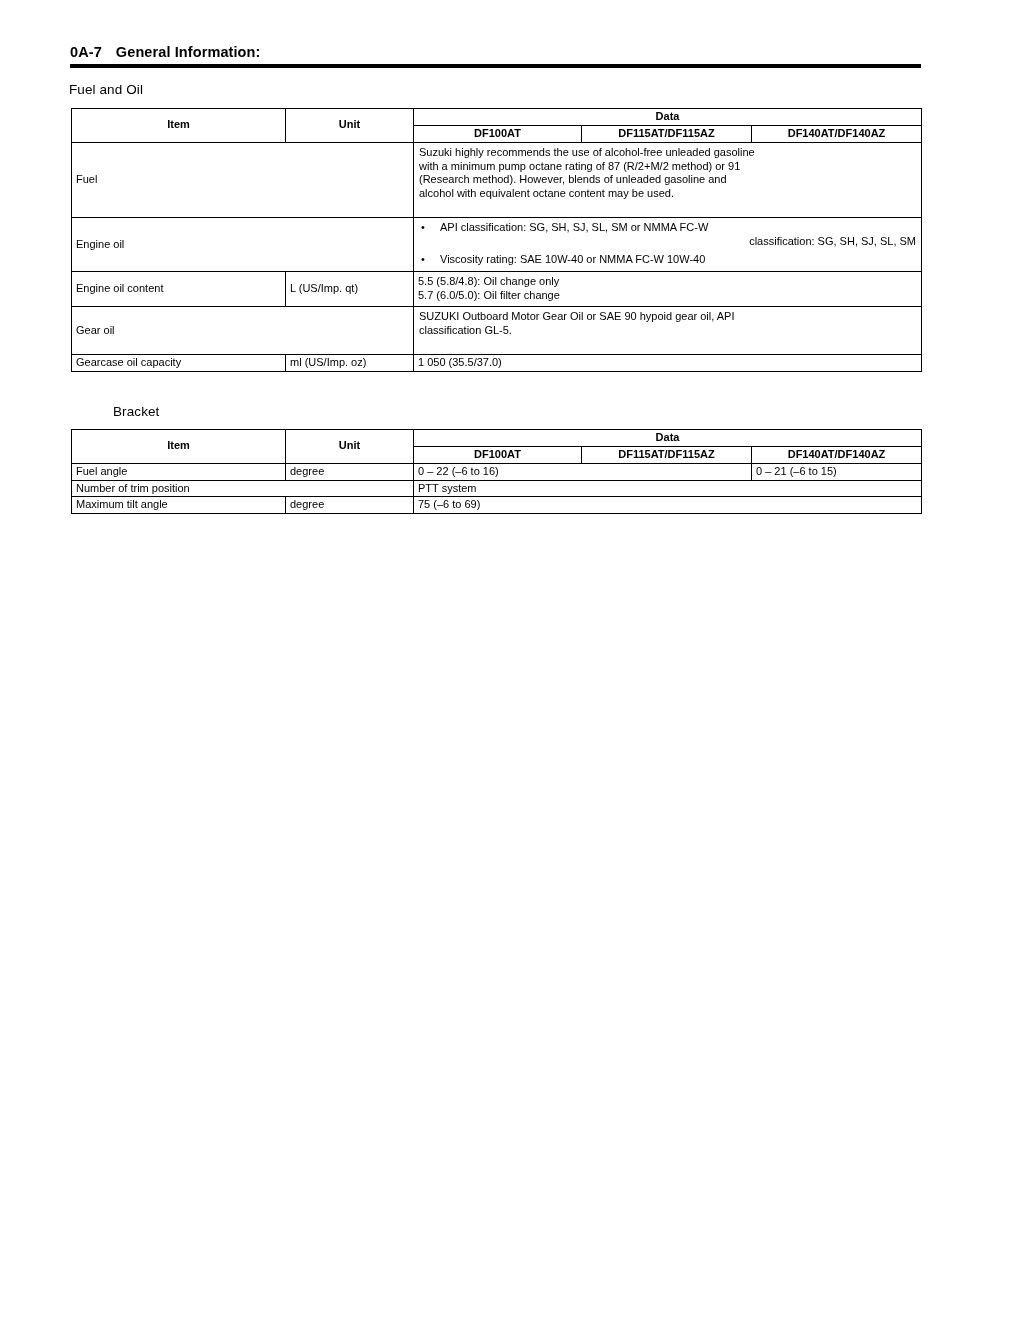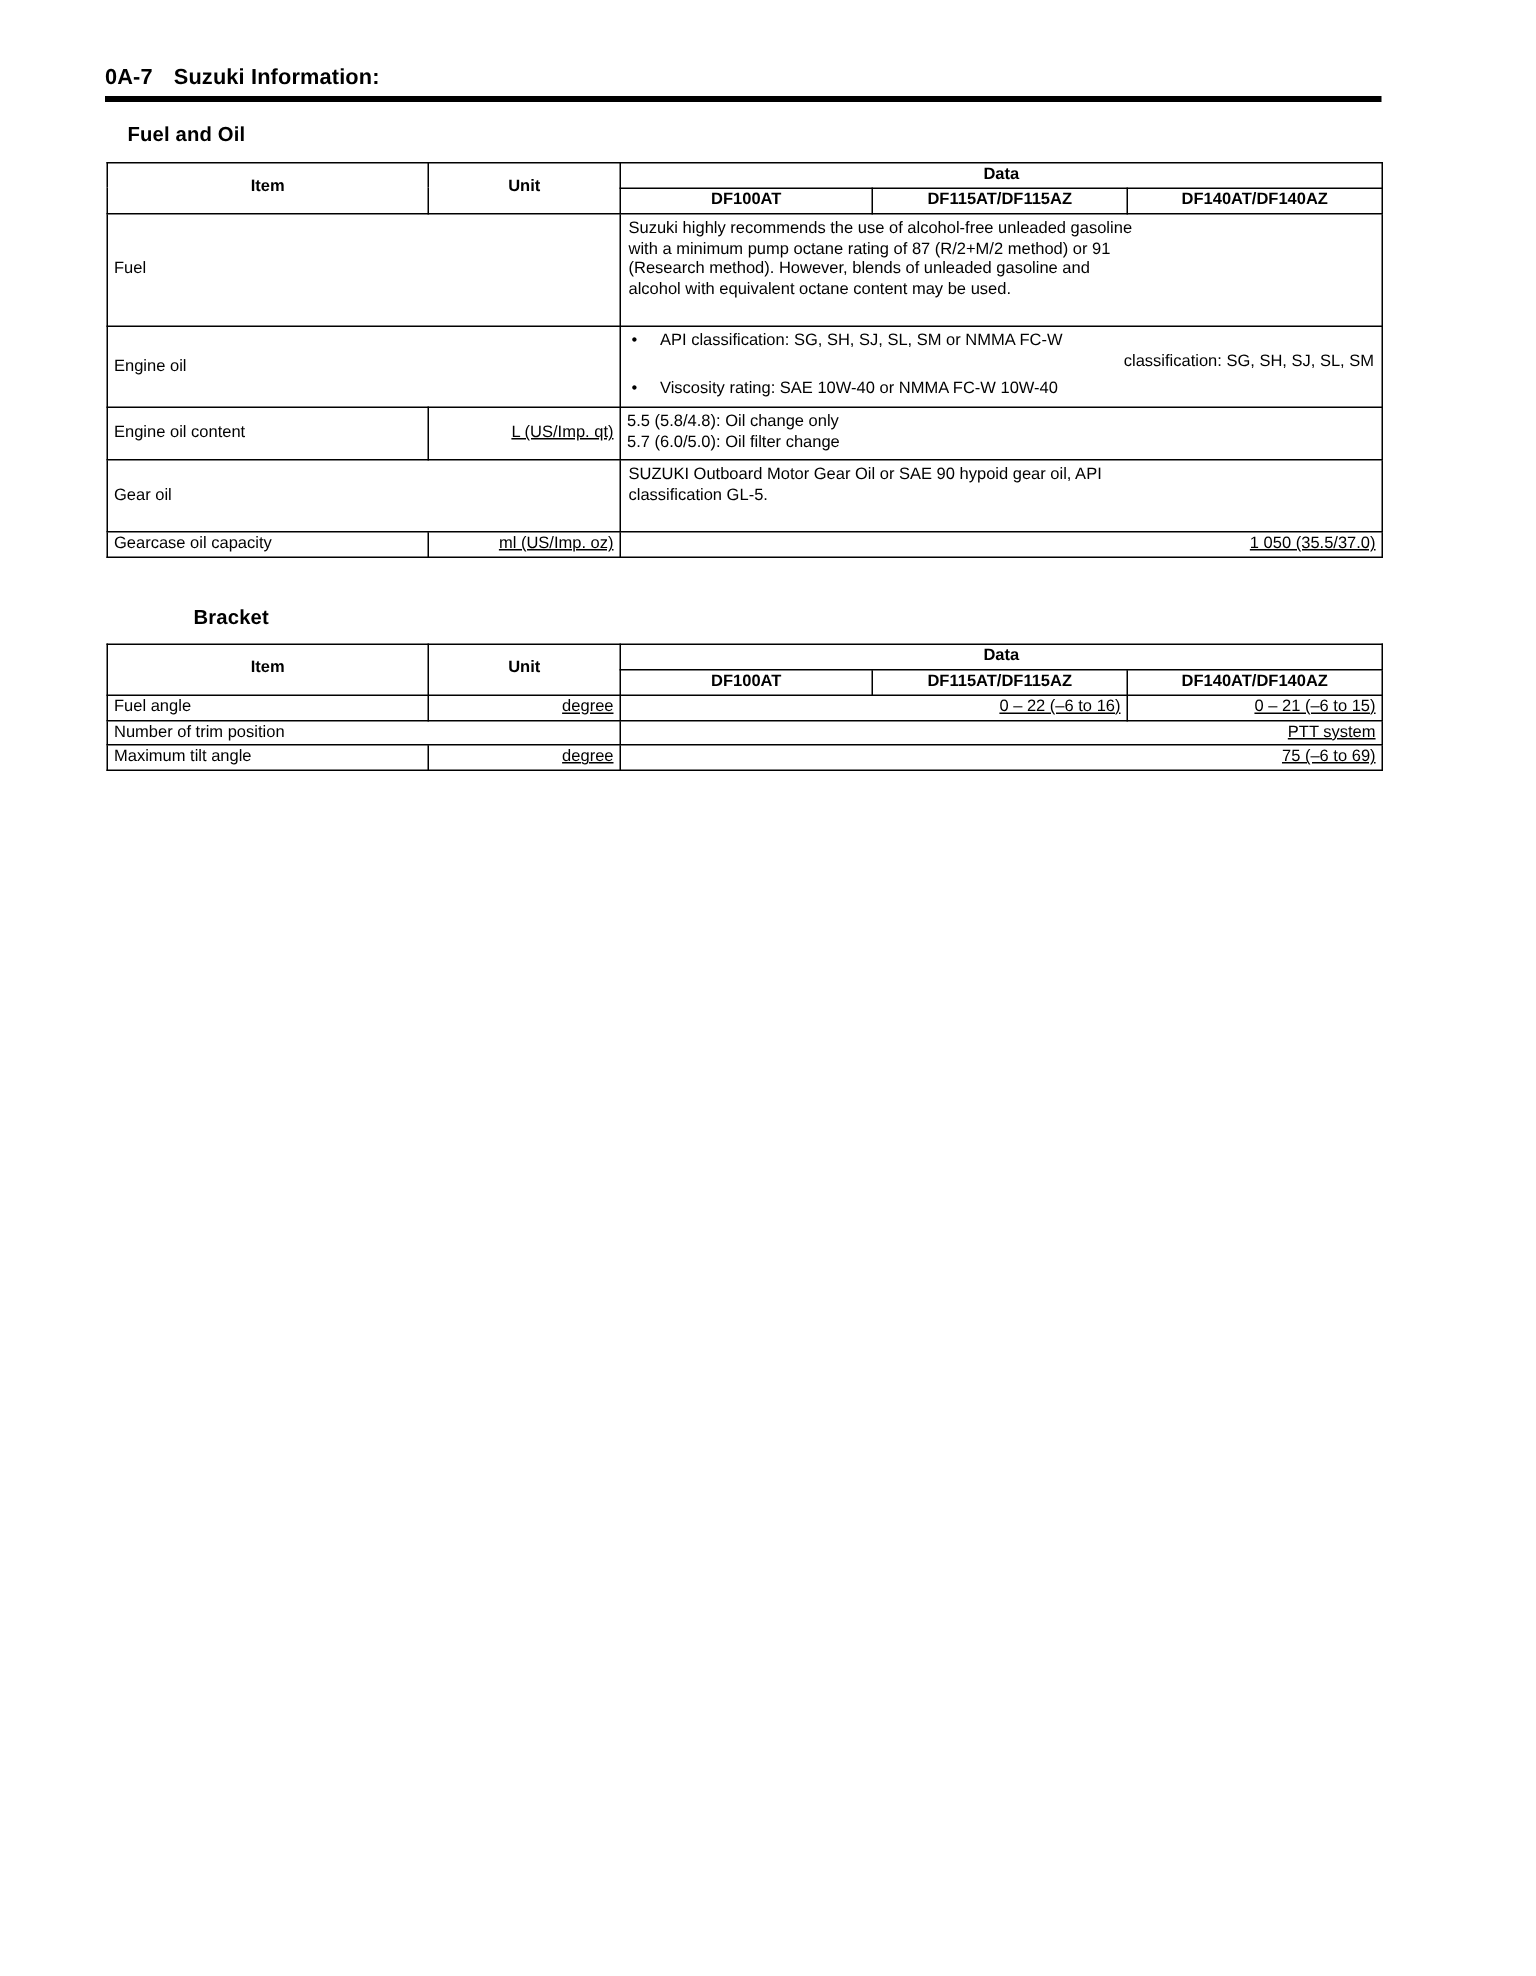--- a/index.html
+++ b/index.html
@@ -42,23 +42,23 @@
   .hdr-rule {
     margin-top: 4px;
     width: 851px;
     height: 4px;
     background: #000000;
   }
 
   
   .section-caption {
     position: absolute;
-    left: 85px;
+    left: 69px;
     font-size: 13.5px;
-    font-weight: bold;
+    font-weight: normal;
     letter-spacing: 0.1px;
     white-space: nowrap;
   }
   #caption-fuel-oil { top: 82px; }
   #caption-bracket  { top: 404px; padding-left: 44px; }
 
   
   .spec-table {
     position: absolute;
     left: 71px;
@@ -75,21 +75,21 @@
     border: 1px solid #000000;
     padding: 1px 4px;
     vertical-align: middle;
     font-weight: normal;
     text-align: left;
   }
   .spec-table th {
     font-weight: bold;
     text-align: center;
   }
-  .spec-table .ctr { text-align: right; text-decoration: underline; }
+  .spec-table .ctr { text-align: left; }
 
   
   col.c-item { width: 214px; }
   col.c-unit { width: 128px; }
   col.c-d1   { width: 168px; }
   col.c-d2   { width: 170px; }
   col.c-d3   { width: 170px; }
 
   
   .cell-para {
@@ -130,21 +130,21 @@
   .item-cell { white-space: nowrap; }
 </style>
 </head>
 <body>
 
 <div class="page">
 
   <div class="page-header">
     <div class="page-header-line">
       <span class="hdr-code">0A-7</span>
-      <span>Suzuki Information:</span>
+      <span>General Information:</span>
     </div>
     <div class="hdr-rule"></div>
   </div>
 
   <div class="section-caption" id="caption-fuel-oil">Fuel and Oil</div>
 
   <table class="spec-table" id="table-fuel-oil">
     <colgroup>
       <col class="c-item">
         <col class="c-unit">

